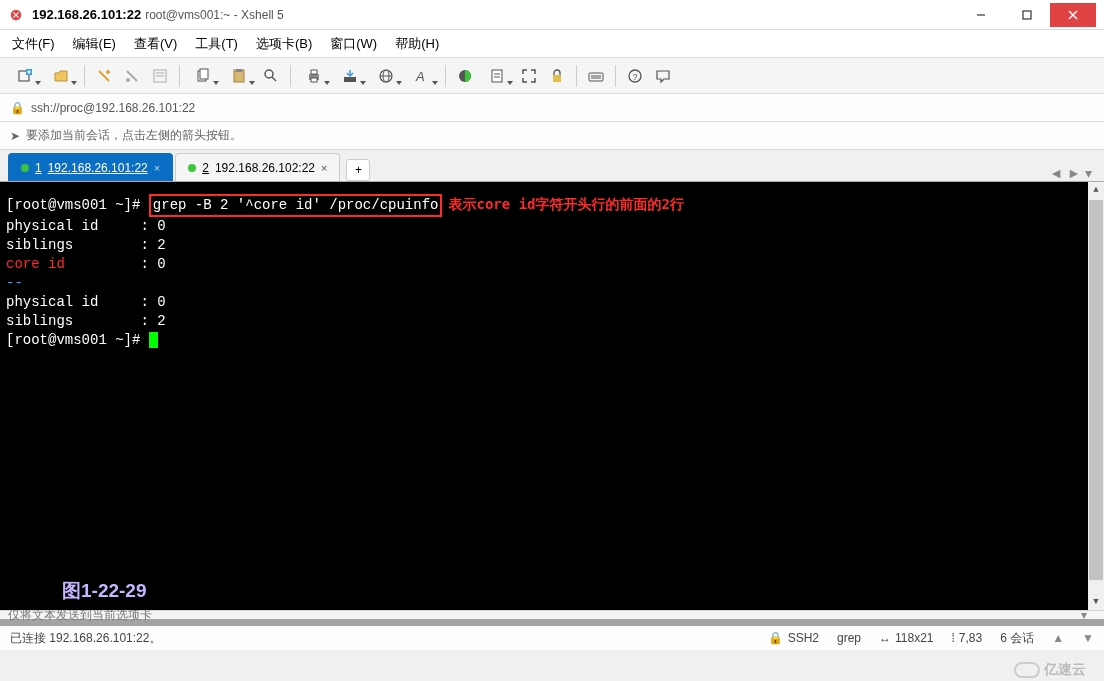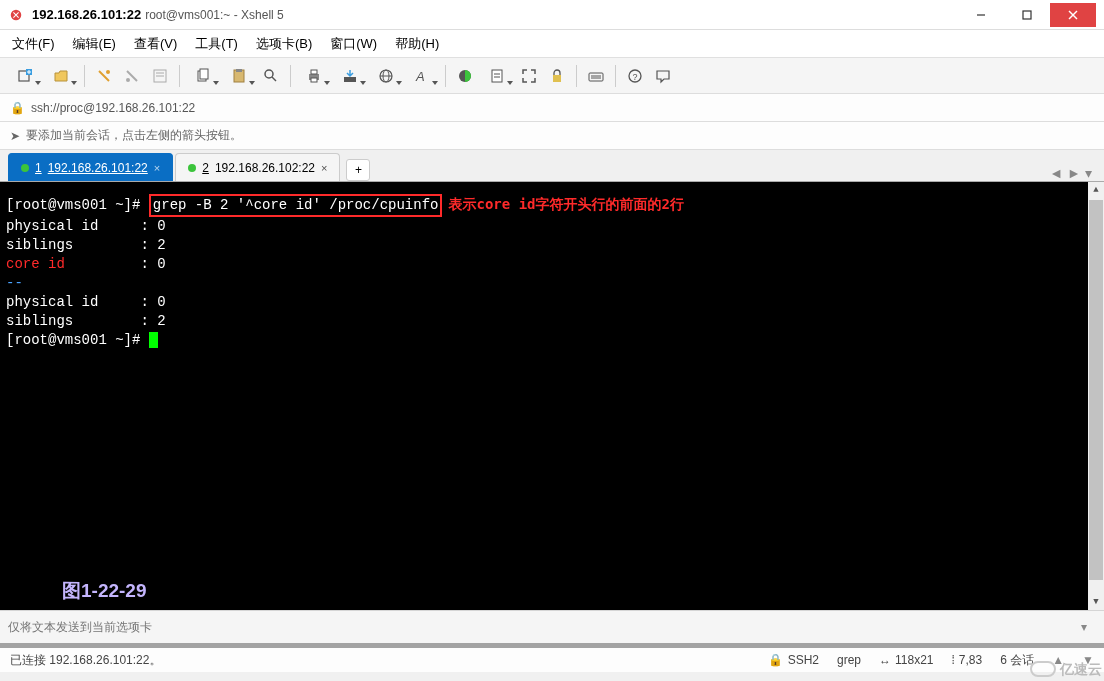--- a/index.html
+++ b/index.html
@@ -41,27 +41,27 @@
 .terminal .scrollbar .arr.up { top: 0; }
 .terminal .scrollbar .arr.down { bottom: 0; }
 .term-line { white-space: pre; }
 .prompt { color: #fff; }
 .cmd-box { border: 2px solid #ff2a2a; padding: 0 2px; display: inline-block; }
 .red-annot { color: #ff2a2a; font-weight: bold; margin-left: 6px; font-family: "Microsoft YaHei", monospace; }
 .core-id { color: #ff2a2a; text-align: right; }
 .sep-dash { color: #4aa3ff; }
 .cursor { display: inline-block; width: 9px; height: 16px; background: #00ff00; vertical-align: middle; }
 .fig-label { color: #c4b5fd; font-weight: bold; font-size: 19px; font-family: "Microsoft YaHei", sans-serif; position: absolute; left: 14px; bottom: 10px; margin-left: 48px; }
-.send-bar { height: 16px; background: #f5f5f5; border-top: 1px solid #d5d5d5; border-bottom: 5px solid #a3a3a3; padding: 16px 8px; display: flex; align-items: center; font-size: 12px; color: #888; }
+.send-bar { height: 16px; background: #f5f5f5; border-top: 1px solid #d5d5d5; border-bottom: 7px solid #a3a3a3; padding: 4px 8px; display: flex; align-items: center; font-size: 12px; color: #888; }
 .send-input { flex: 1; border: none; background: transparent; font-size: 12px; outline: none; color: #333; }
 .send-btn { width: 24px; color: #888; text-align: center; cursor: pointer; }
 .status-bar { height: 24px; background: #fdfdfd; display: flex; align-items: center; padding: 0 10px; font-size: 12px; color: #444; gap: 18px; }
 .status-bar .left { flex: 1; }
 .status-bar .seg { display: flex; align-items: center; gap: 4px; }
-.watermark { position: absolute; right: 2px; bottom: 2px; font-size: 14px; color: #bbb; display: flex; gap: 4px; font-weight: bold; }
+.watermark { position: absolute; right: 18px; bottom: 2px; font-size: 14px; color: #bbb; display: flex; align-items: center; gap: 4px; font-weight: bold; }
 .watermark-logo { width: 26px; height: 16px; border: 2px solid #ccc; border-radius: 8px; position: relative; }
 </style>
 </head>
 <body>
 
 <div class="title-bar">
   <span class="app-icon">
     <svg viewBox="0 0 16 16">
         <circle cx="8" cy="8" r="6" fill="#e04343"></circle>
         <path d="M5 5 L11 11 M11 5 L5 11" stroke="#fff" stroke-width="1.2"></path>

